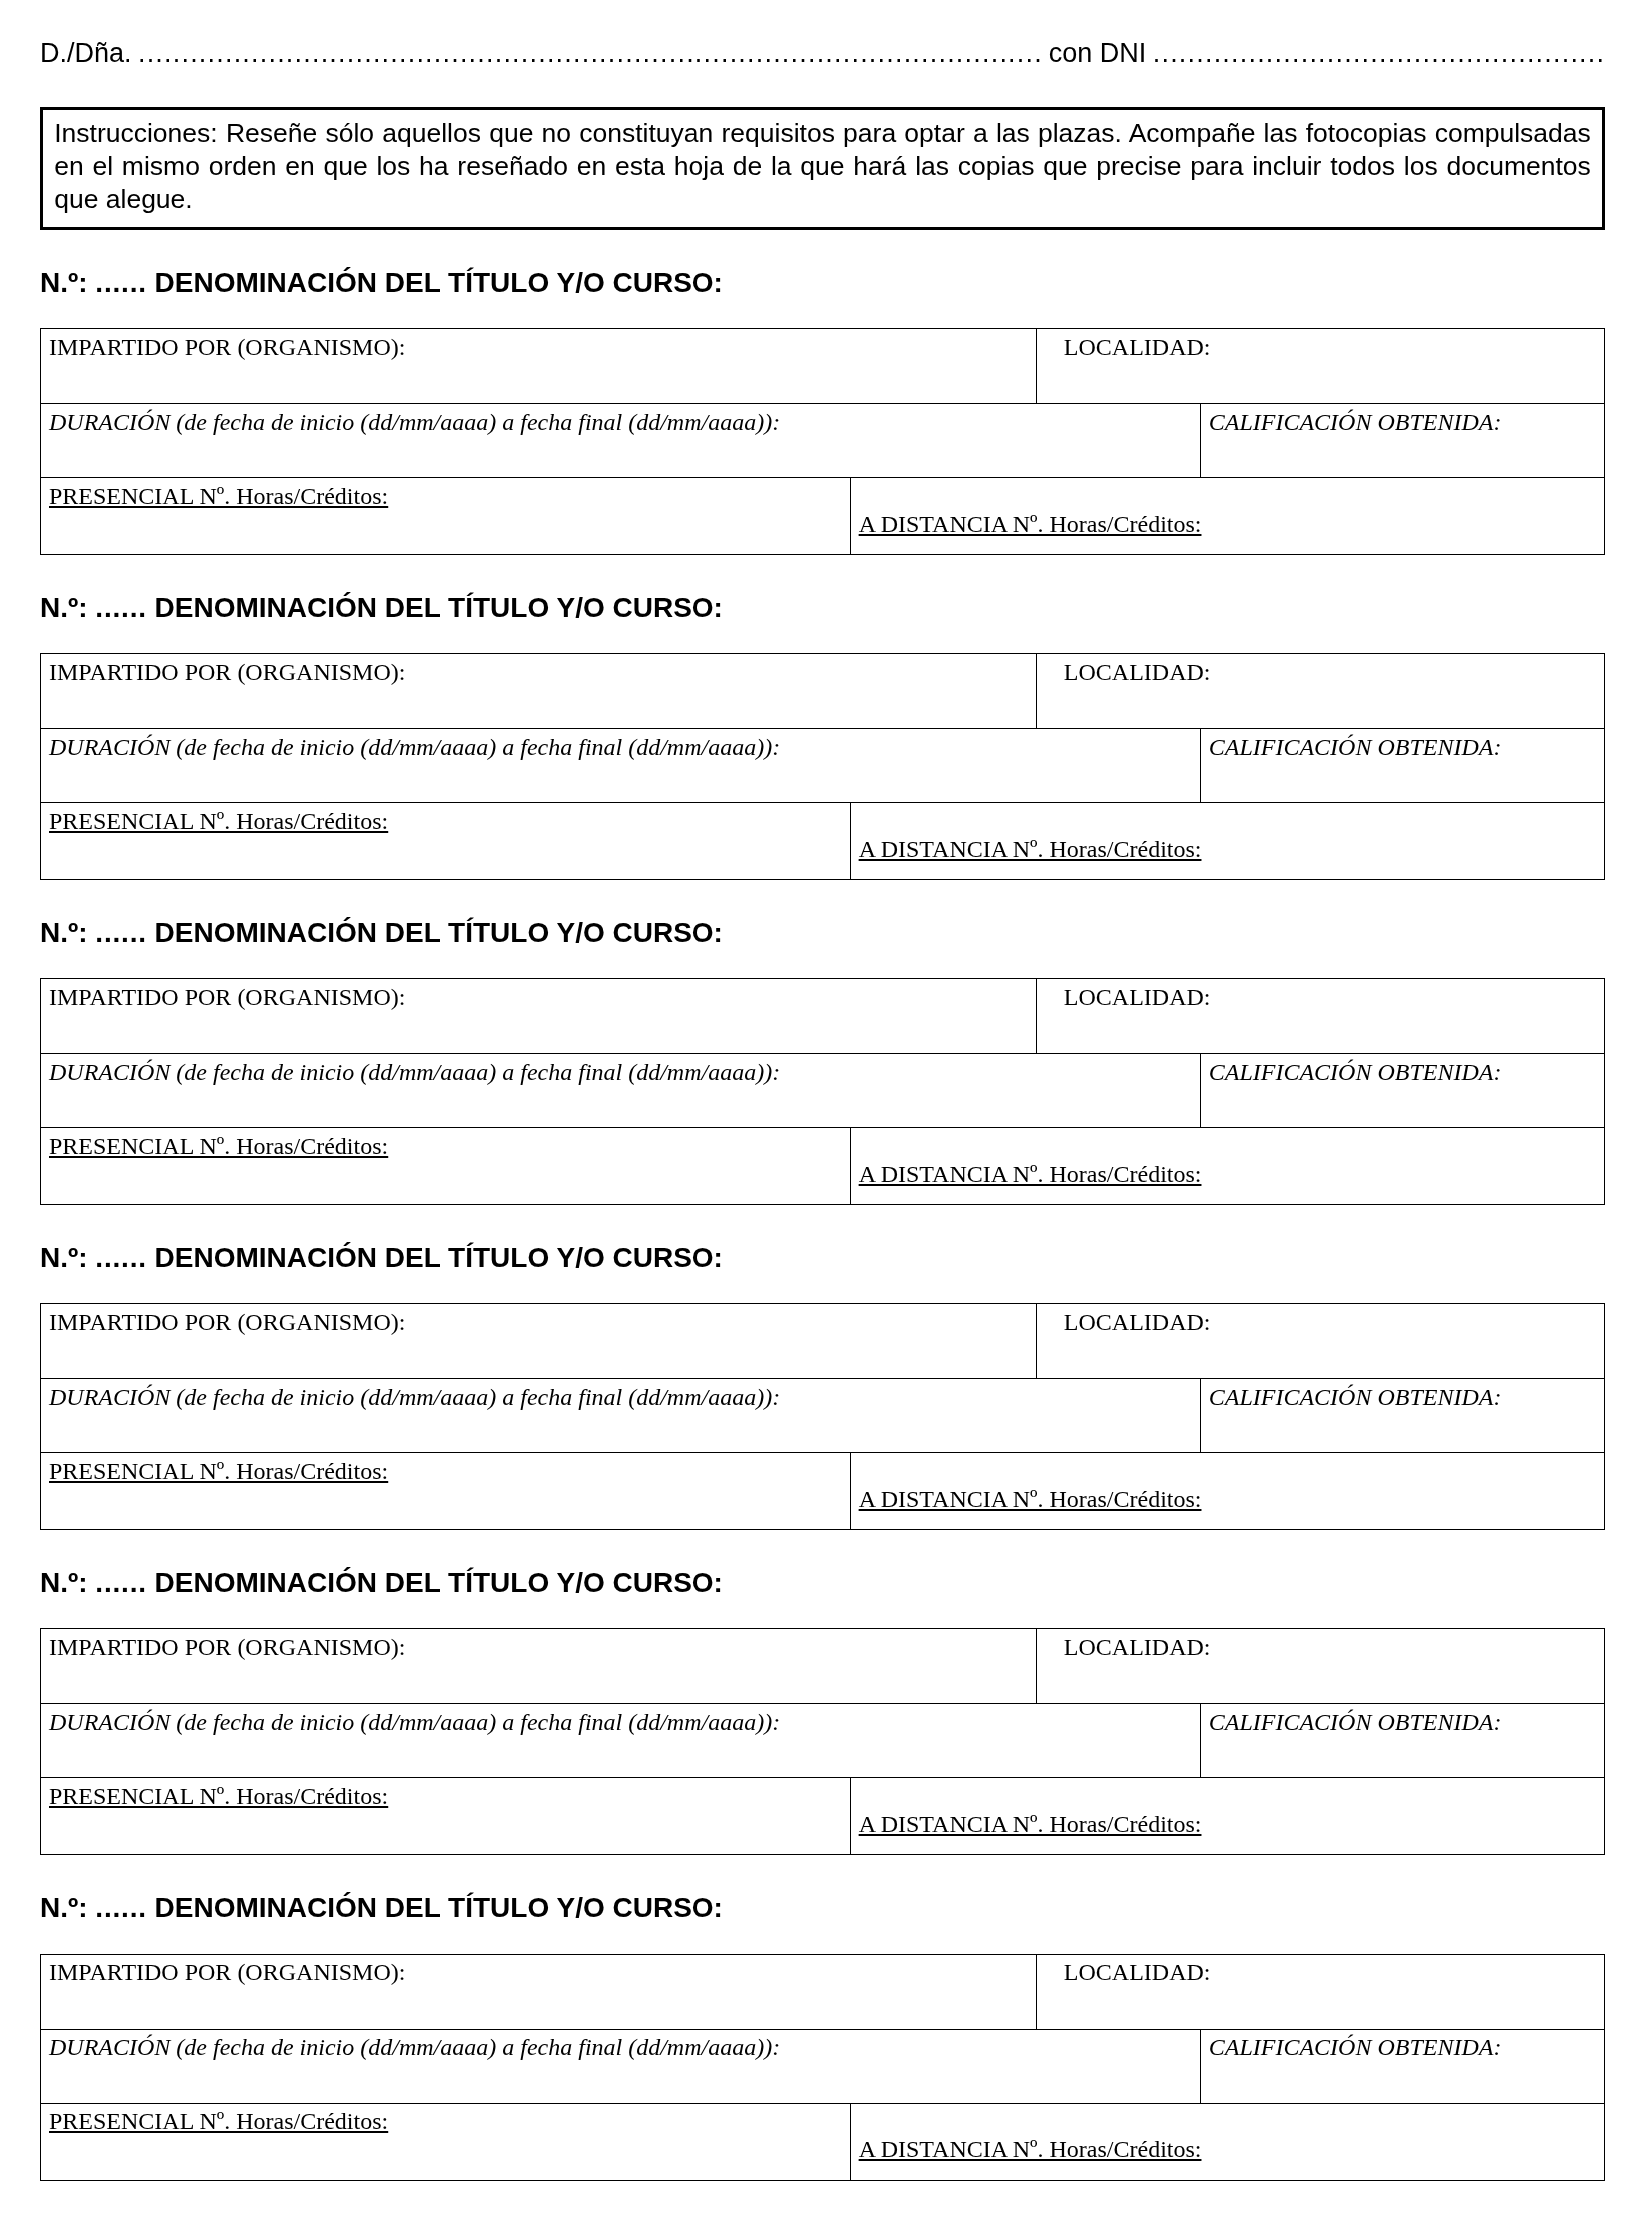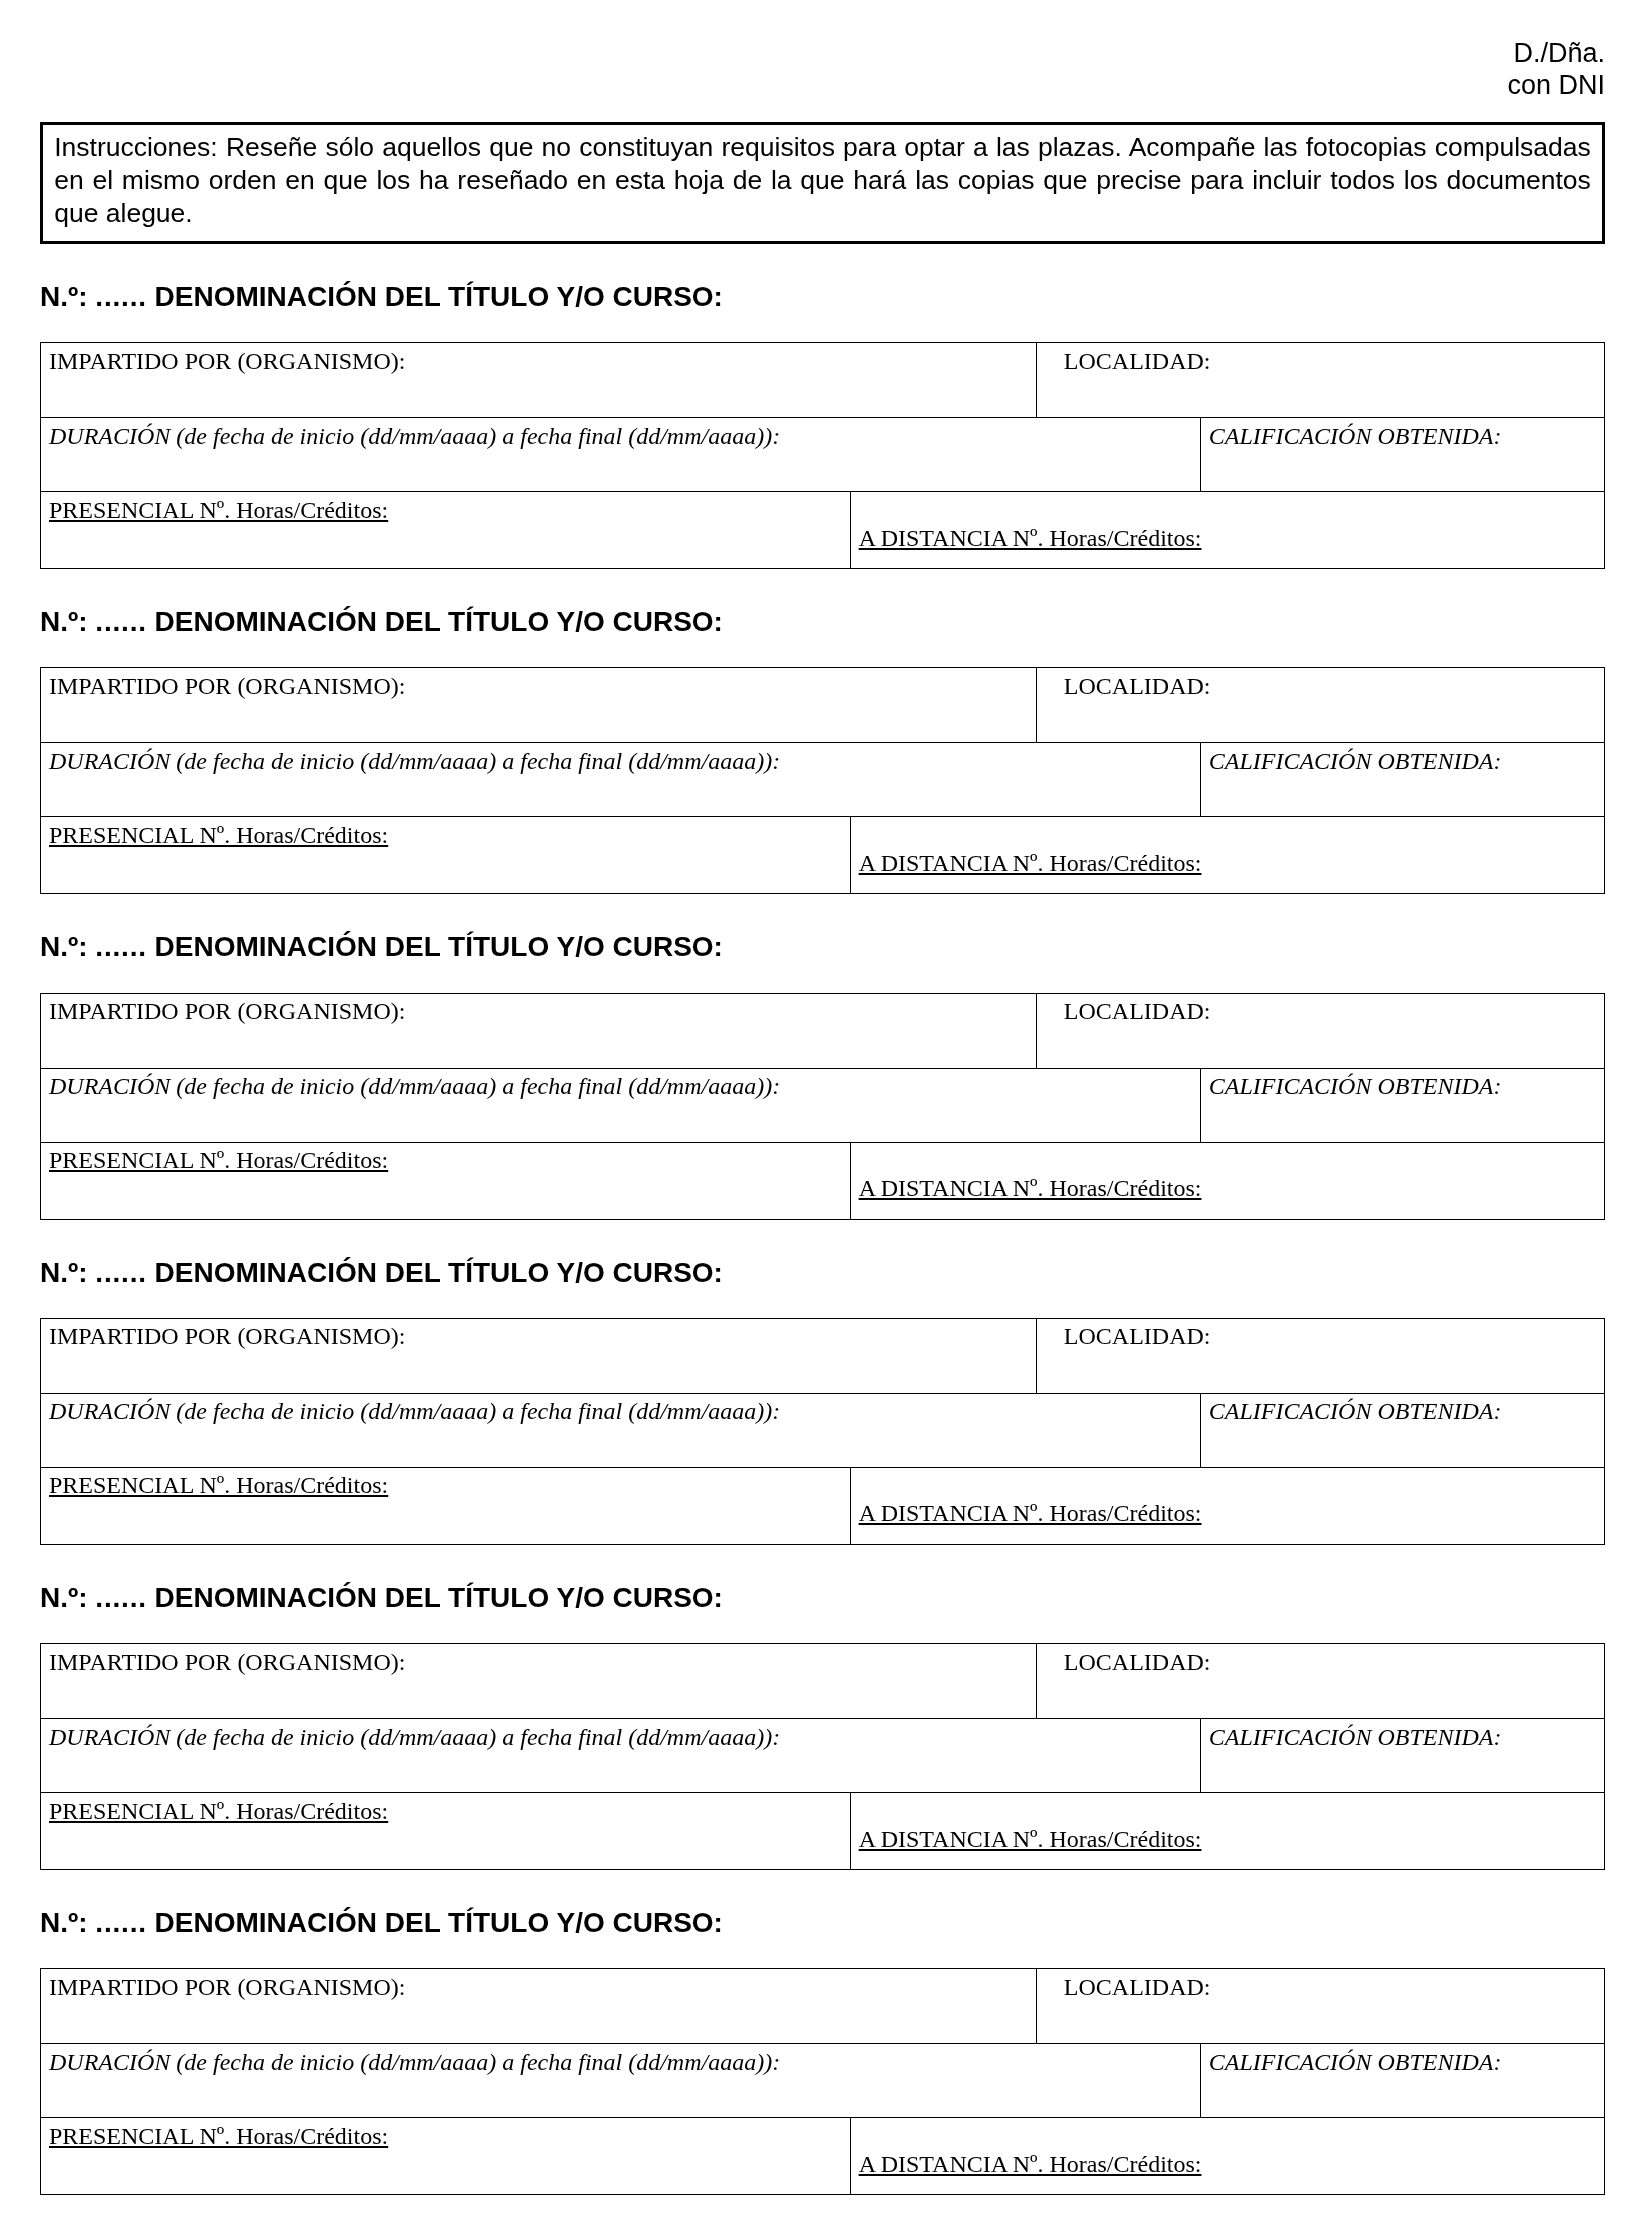--- a/index.html
+++ b/index.html
@@ -9,38 +9,37 @@
     height: 2227px;
     overflow: hidden;
     color: #000;
     font-family: "Liberation Sans", sans-serif;
   }
   .page { padding: 37px 40px 0 40px; }
 
   
   .topline {
     display: flex;
-    align-items: flex-end;
+    align-items: flex-start;
     font-size: 27px;
     line-height: 1.2;
     white-space: nowrap;
-    flex-direction: column;
   }
   .topline .lbl { flex: 0 0 auto; }
   .fill {
     overflow: hidden;
     white-space: nowrap;
     letter-spacing: 1.2px;
   }
   .fill-name { flex: 2 1 0; margin: 0 6.4px; }
   .fill-dni  { flex: 1 1 0; margin-left: 6.4px; }
 
   
   .instructions-box {
-    margin-top: 20px;
+    margin-top: 38px;
     border: 3.2px solid #000;
     padding: 6.4px 11.2px 11.2px 11.2px;
   }
   .instructions-text {
     font-size: 26.5px;
     line-height: 1.24;
     text-align: justify;
   }
 
   

